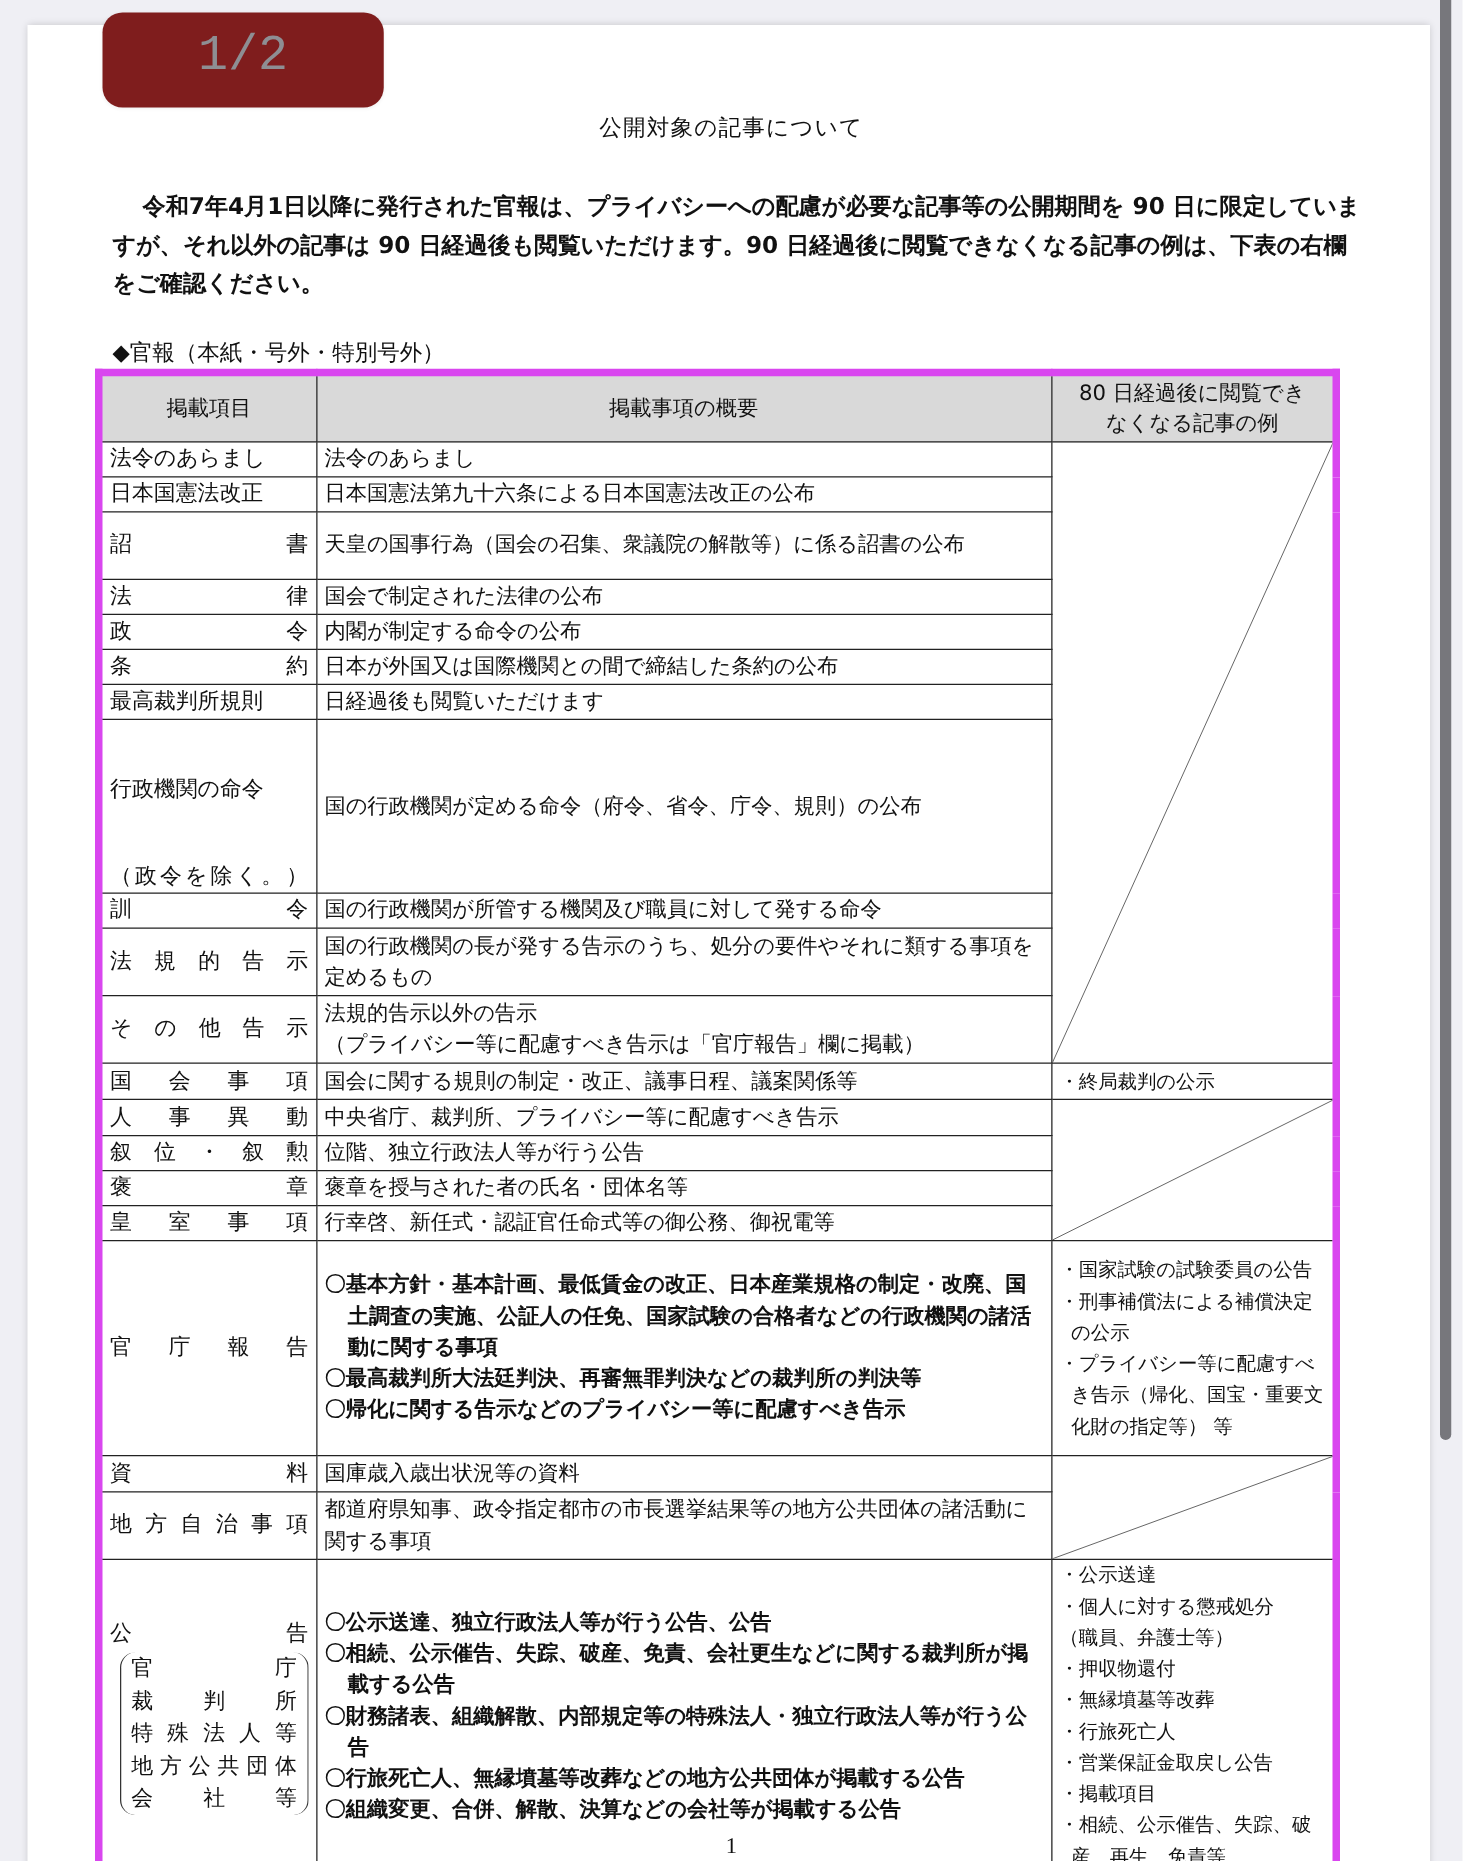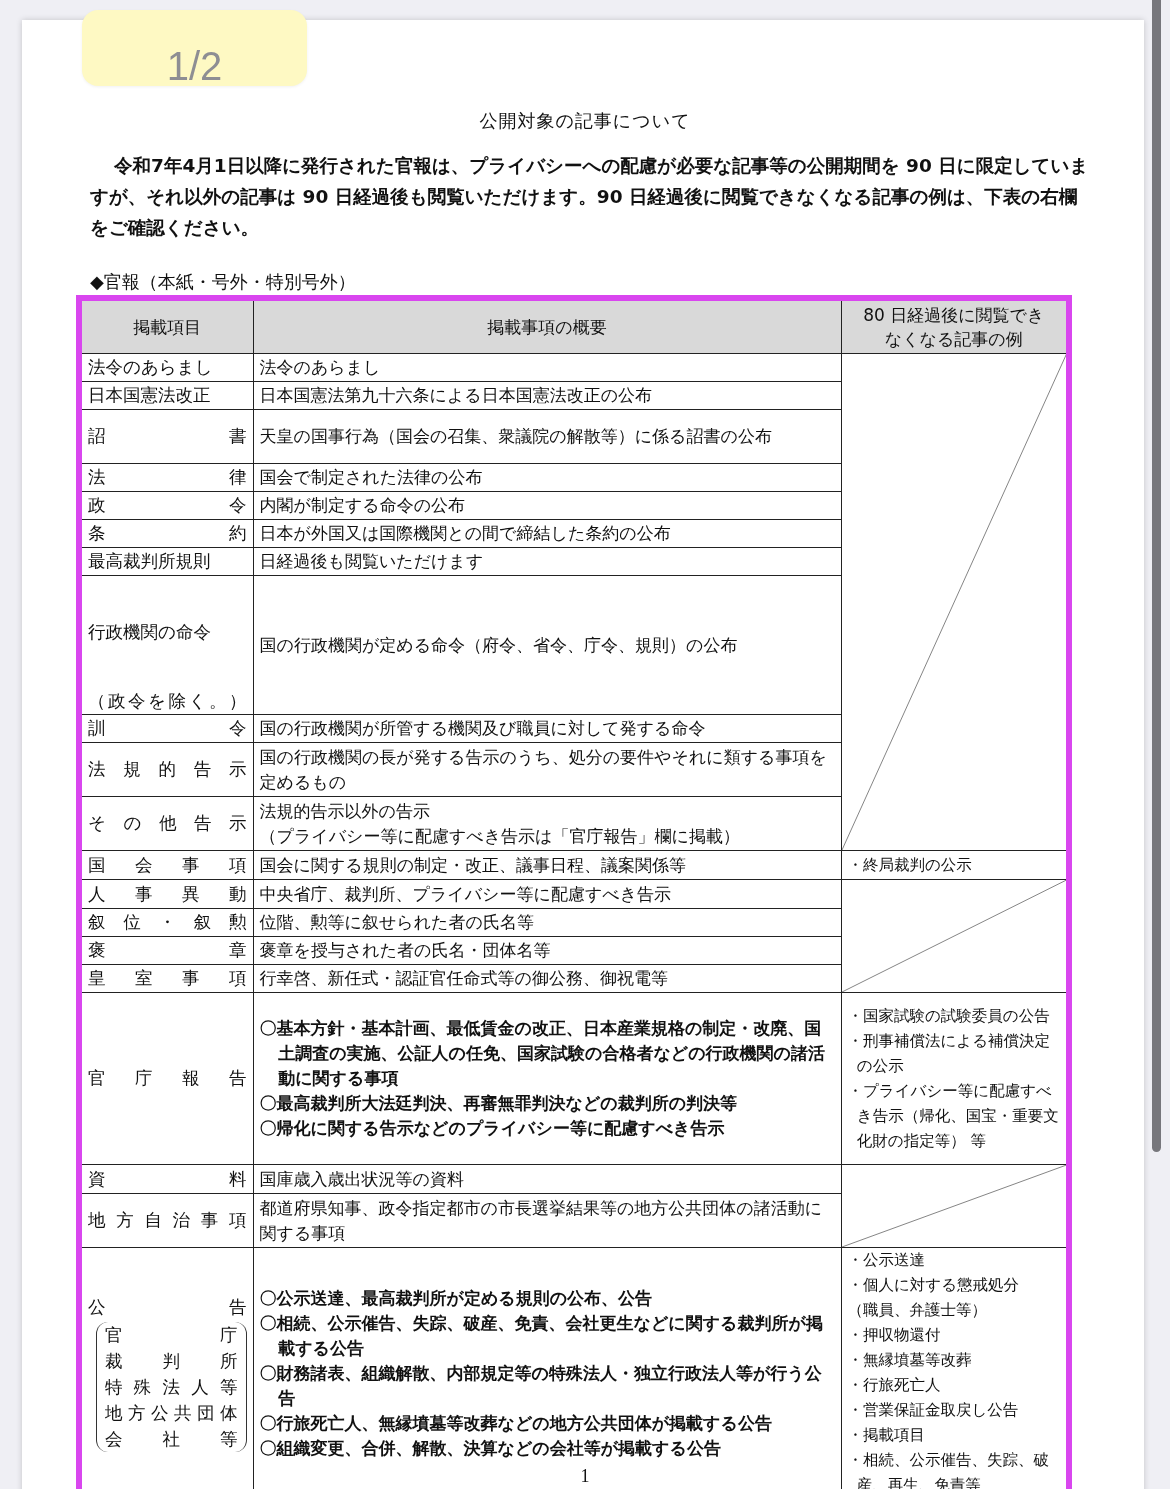--- a/index.html
+++ b/index.html
@@ -9,34 +9,34 @@
     font-family:"DejaVu Sans", sans-serif;
     color:#111;
   }
   .page {
     position:absolute; left:22px; top:20px; width:1122px; height:1500px;
     background:#ffffff;
     box-shadow:0 0 6px rgba(0,0,0,0.18);
   }
   .page-badge {
     position:absolute; left:60px; top:-10px; width:225px; height:76px;
-    background:#fef9c3; border-radius:16px;
+    background:#7f1d1d; border-radius:16px;
     box-shadow:0 1px 3px rgba(0,0,0,0.06);
-    display:flex; align-items:flex-end; justify-content:center;
-    font-family:Liberation Sans, sans-serif; font-size:40px; color:#8e8e93;
+    display:flex; align-items:center; justify-content:center;
+    font-family:Liberation Mono, monospace; font-size:40px; color:#8e8e93;
     line-height:1; padding-top:0; z-index:5;
   }
   .page-badge span { margin-top:-4px; }
   .scrollbar {
     position:absolute; left:1152px; top:0; width:9px; height:1152px;
     background:#77777c; border-radius:0 0 5px 5px; z-index:6;
   }
   .doc-title {
     position:absolute; left:0; width:1170px; top:90px; text-align:center;
-    font-size:18px; letter-spacing:1px;margin-top:19px;
+    font-size:18px; letter-spacing:1px;
   }
   .intro {
     position:absolute; left:90px; top:150px; width:1000px;
     font-size:18.5px; line-height:31px;
     font-family:"DejaVu Sans", sans-serif;
   }
   .intro p { margin:0; text-indent:1.3em;font-weight:bold; }
   .section-label {
     position:absolute; left:90px; top:270px; font-size:18px;
   }
@@ -242,21 +242,21 @@
   <tr style="height:28px">
     <td class="item">
           <div class="sp">
             <span>叙</span>
             <span>位</span>
             <span>・</span>
             <span>叙</span>
             <span>勲</span>
           </div>
         </td>
-    <td>位階、勲等に叙せられた者の氏名等</td>
+    <td>位階、独立行政法人等が行う公告</td>
   </tr>
   <tr style="height:28px">
     <td class="item">
           <div class="sp">
             <span>褒</span>
             <span>章</span>
           </div>
         </td>
     <td>褒章を授与された者の氏名・団体名等</td>
   </tr>
@@ -353,21 +353,21 @@
               <span>体</span>
             </div>
         <div>
               <span>会</span>
               <span>社</span>
               <span>等</span>
             </div>
       </div>
     </td>
     <td class="multi">
-      <div class="bullet">〇公示送達、最高裁判所が定める規則の公布、公告</div>
+      <div class="bullet">〇公示送達、独立行政法人等が行う公告、公告</div>
       <div class="bullet">〇相続、公示催告、失踪、破産、免責、会社更生などに関する裁判所が掲載する公告</div>
       <div class="bullet">〇財務諸表、組織解散、内部規定等の特殊法人・独立行政法人等が行う公告</div>
       <div class="bullet">〇行旅死亡人、無縁墳墓等改葬などの地方公共団体が掲載する公告</div>
       <div class="bullet">〇組織変更、合併、解散、決算などの会社等が掲載する公告</div>
     </td>
     <td class="right">
       <div>・公示送達</div>
       <div>・個人に対する懲戒処分</div>
       <div>（職員、弁護士等）</div>
       <div>・押収物還付</div>

